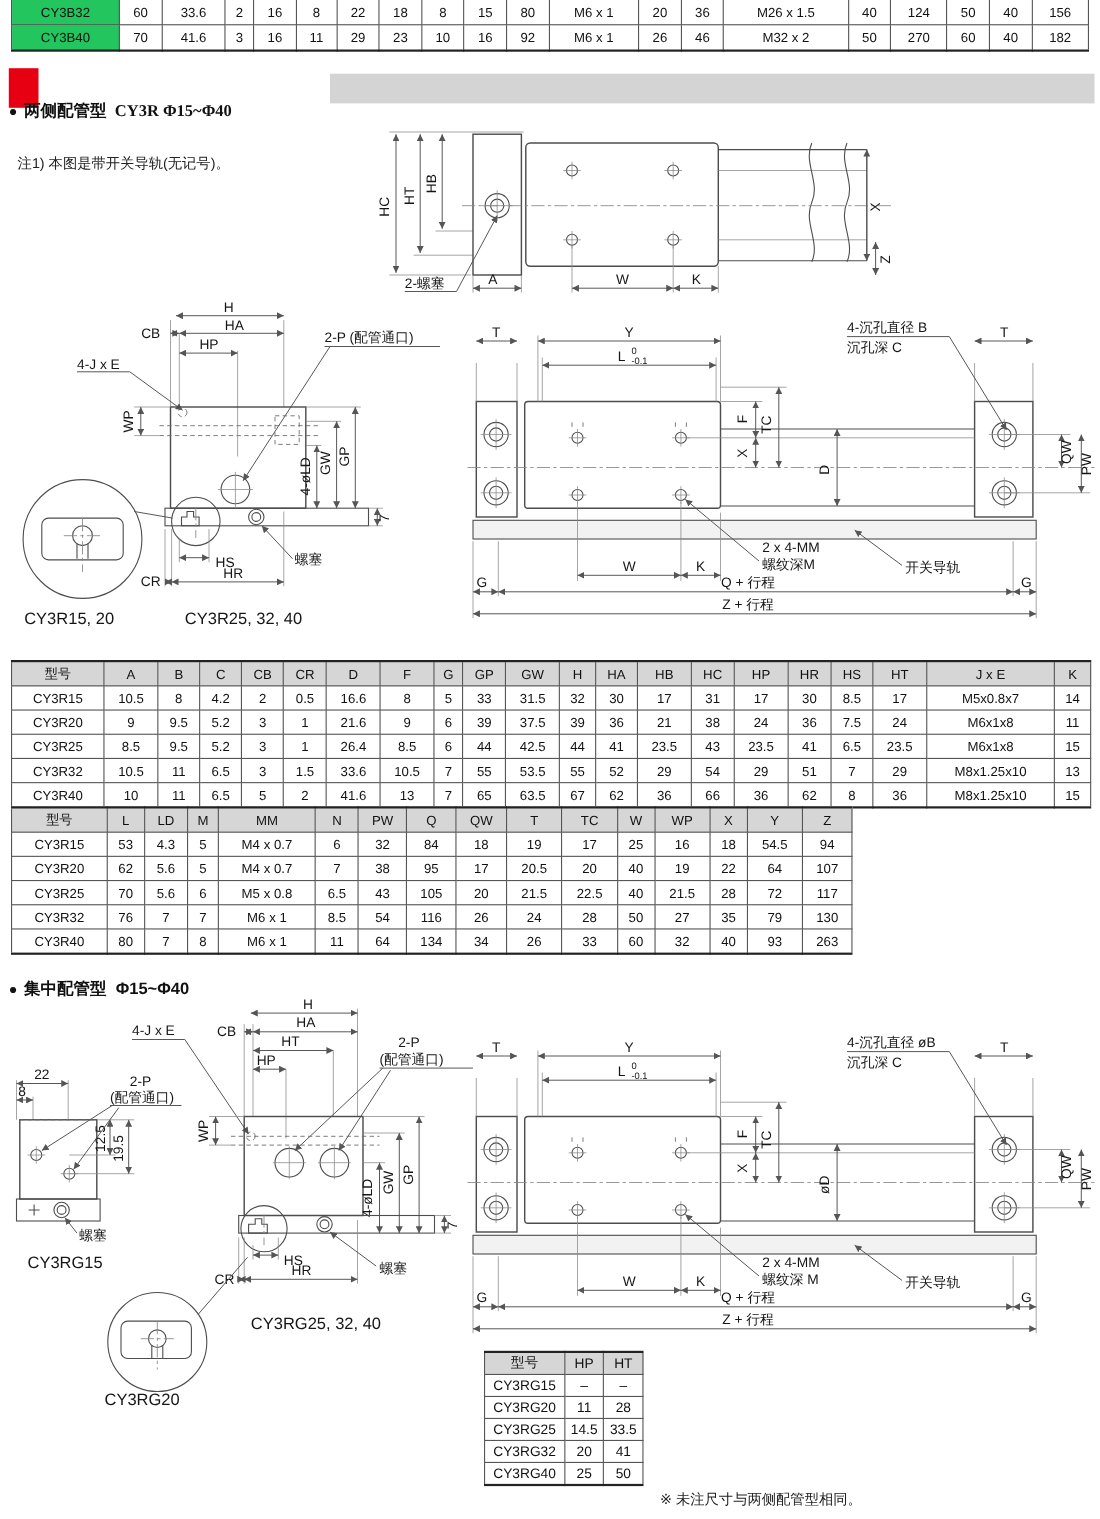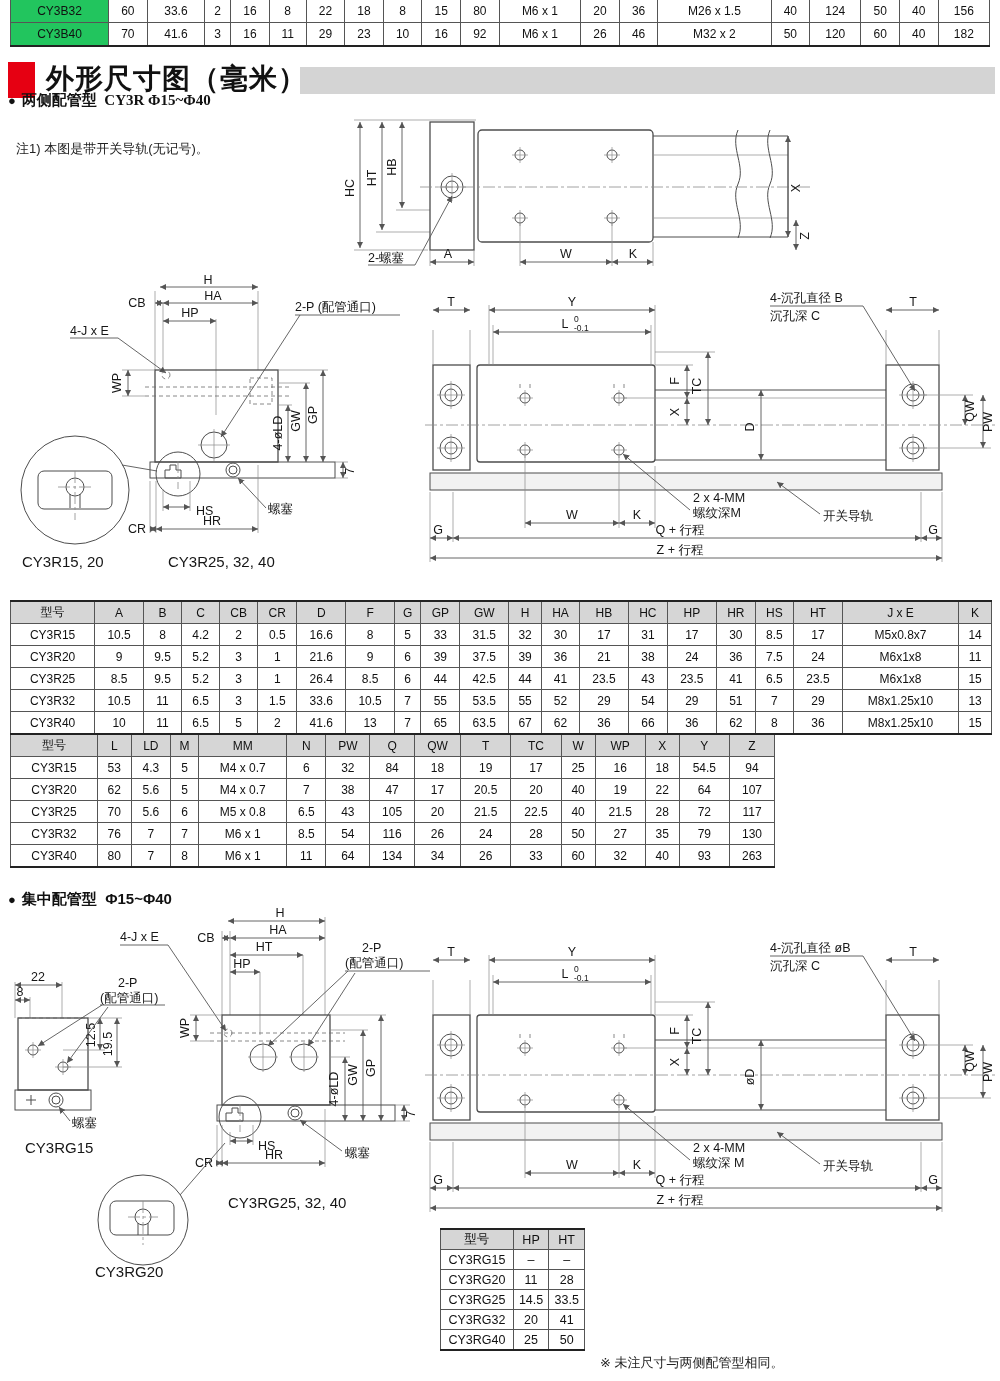--- a/index.html
+++ b/index.html
@@ -107,31 +107,30 @@
           <td>29</td>
           <td>23</td>
           <td>10</td>
           <td>16</td>
           <td>92</td>
           <td>M6 x 1</td>
           <td>26</td>
           <td>46</td>
           <td>M32 x 2</td>
           <td>50</td>
-          <td>120</td>
+          <td>270</td>
           <td>60</td>
           <td>40</td>
           <td>182</td>
         </tr>
       </tbody>
     </table>
 
   <div class="gray-bar"></div>
   <div class="red-sq"></div>
-  <div class="page-title">外形尺寸图（毫米）</div>
 
   <div class="sec-head" style="left:8px;top:91px;font-family:Liberation Serif, serif;">
     <span class="blt">●</span><span>两侧配管型</span>&nbsp;&nbsp;<span>CY3R Φ15~Φ40</span>
   </div>
   <div class="sec-note" style="left:16px;top:140px;">注1) 本图是带开关导轨(无记号)。</div>
 
   <svg class="abs" style="left:340px;top:110px;" width="660" height="166">
     <line x1="14" y1="10" x2="136" y2="10" class="ext"></line>
     <line x1="14" y1="140" x2="88" y2="140" class="ext"></line>
     <line x1="36" y1="122" x2="90" y2="122" class="ext"></line>
@@ -520,21 +519,21 @@
           <td>94</td>
         </tr>
         <tr>
           <td class="model">CY3R20</td>
           <td>62</td>
           <td>5.6</td>
           <td>5</td>
           <td>M4 x 0.7</td>
           <td>7</td>
           <td>38</td>
-          <td>47</td>
+          <td>95</td>
           <td>17</td>
           <td>20.5</td>
           <td>20</td>
           <td>40</td>
           <td>19</td>
           <td>22</td>
           <td>64</td>
           <td>107</td>
         </tr>
         <tr>

